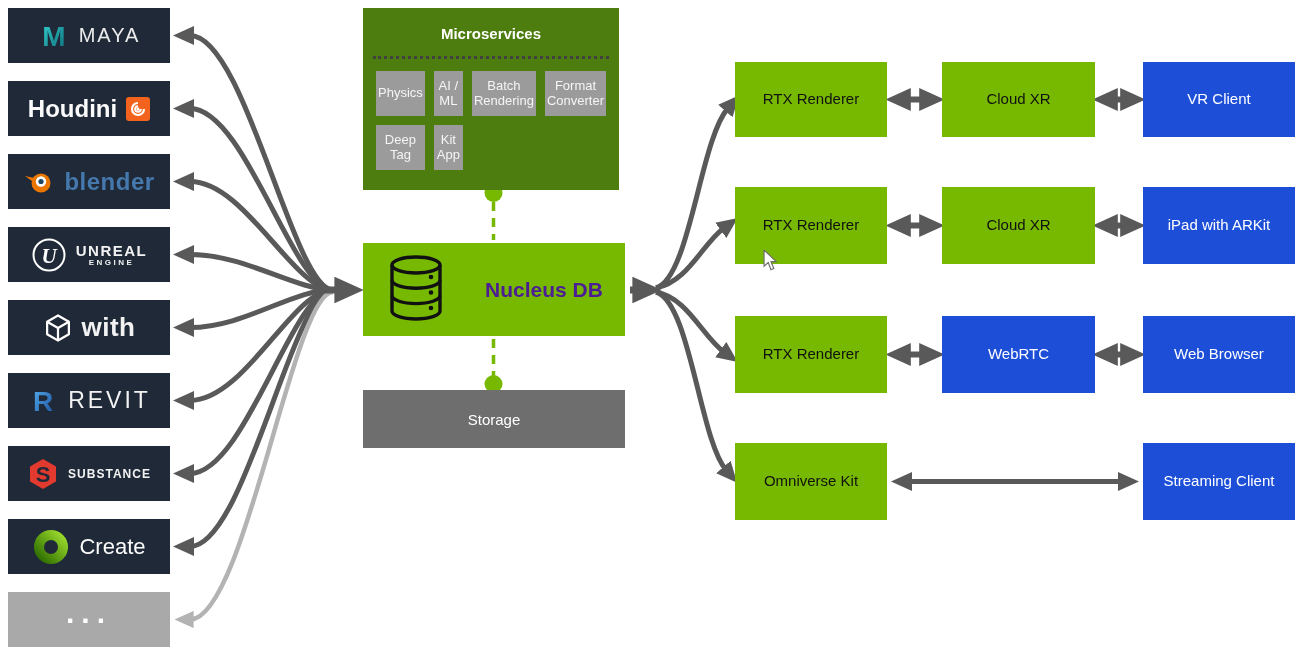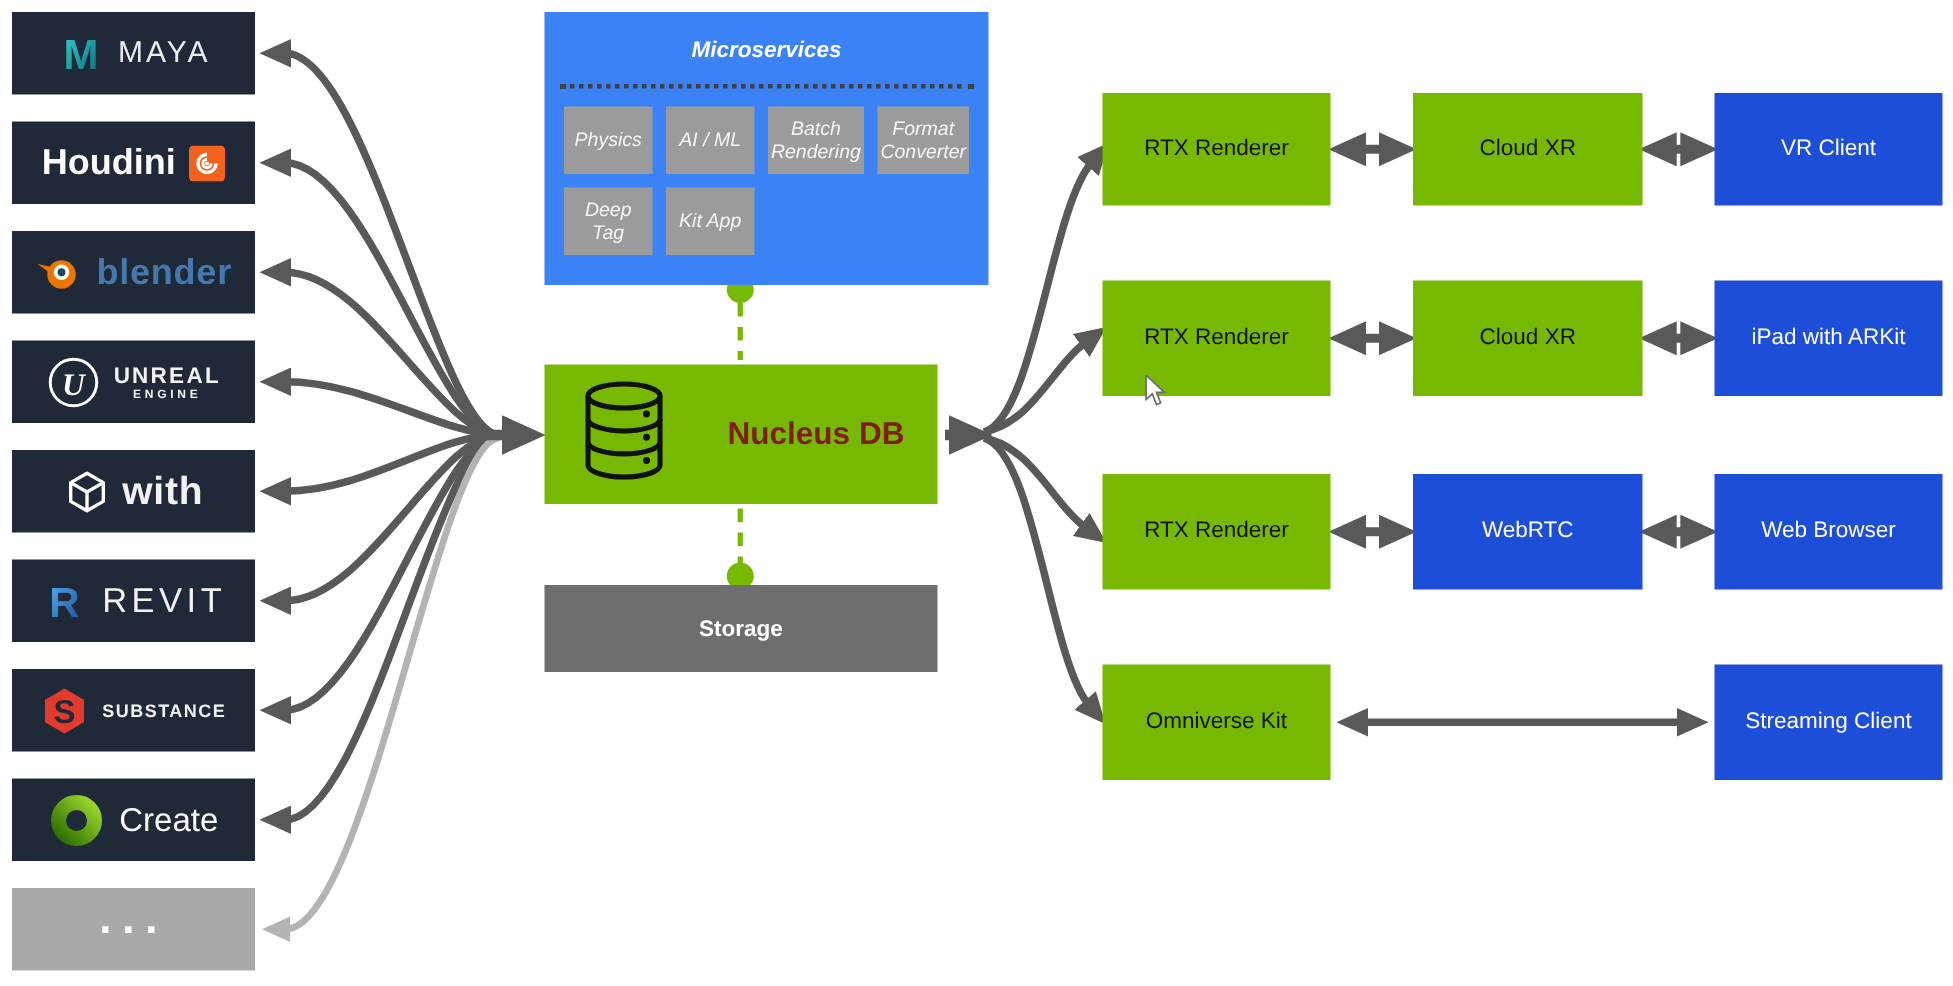--- a/index.html
+++ b/index.html
@@ -21,29 +21,29 @@
   .unreal-label{font-size:15px;font-weight:bold;letter-spacing:1.5px;}
   .unreal-sublabel{font-size:8px;font-weight:bold;letter-spacing:2.5px;margin-top:1px;}
   .unity-label{font-size:26px;font-weight:bold;letter-spacing:0.5px;}
   .revit-label{font-size:23px;letter-spacing:3px;font-weight:500;}
   .substance-label{font-size:12px;font-weight:bold;letter-spacing:1px;}
   .create-label{font-size:22px;color:#fbfbfb;}
   .more{background:#a9a9a9;}
   .more-label{font-size:30px;font-weight:bold;color:#ffffff;letter-spacing:7px;line-height:0;margin-top:-14px;}
 
   
-  .micro{left:363px;top:8px;width:296px;height:182px;background:#3b82f6;display:block;font-style:italic;}
+  .micro{left:363px;top:8px;width:256px;height:182px;background:#4d7c0f;display:block;}
   .micro-title{color:#ffffff;font-weight:bold;font-size:15px;text-align:center;padding-top:17px;}
   .micro-divider{border-top:3px dotted #414141;margin:14px 10px 0 10px;height:0;}
   .micro-grid{display:grid;grid-template-columns:repeat(4,1fr);gap:9px;padding:12px 13px 0 13px;}
   .svc{background:#9b9b9b;color:#f5f5f5;font-size:13px;height:45px;display:flex;align-items:center;justify-content:center;text-align:center;line-height:1.15;padding:0 2px;}
   .nucleus{left:363px;top:243px;width:262px;height:93px;background:#76b900;gap:18px;}
-  .nucleus-label{color:#7f1d1d;font-weight:bold;font-size:21px;margin-left:20px;}
+  .nucleus-label{color:#4c1d95;font-weight:bold;font-size:21px;margin-left:20px;}
   .storage{left:363px;top:390px;width:262px;height:58px;background:#6e6e6e;}
-  .storage-label{color:#ffffff;font-weight:bold;font-size:15px;}
+  .storage-label{color:#ffffff;font-weight:normal;font-size:15px;}
 
   
   .cell{width:152px;text-align:center;line-height:1.25;font-size:15px;}
   .colA{left:735px;}
   .colB{left:942px;width:153px;}
   .colC{left:1143px;}
   .r1{top:62px;height:75px;}
   .r2{top:187px;height:77px;}
   .r3{top:316px;height:77px;}
   .r4{top:443px;height:77px;}

